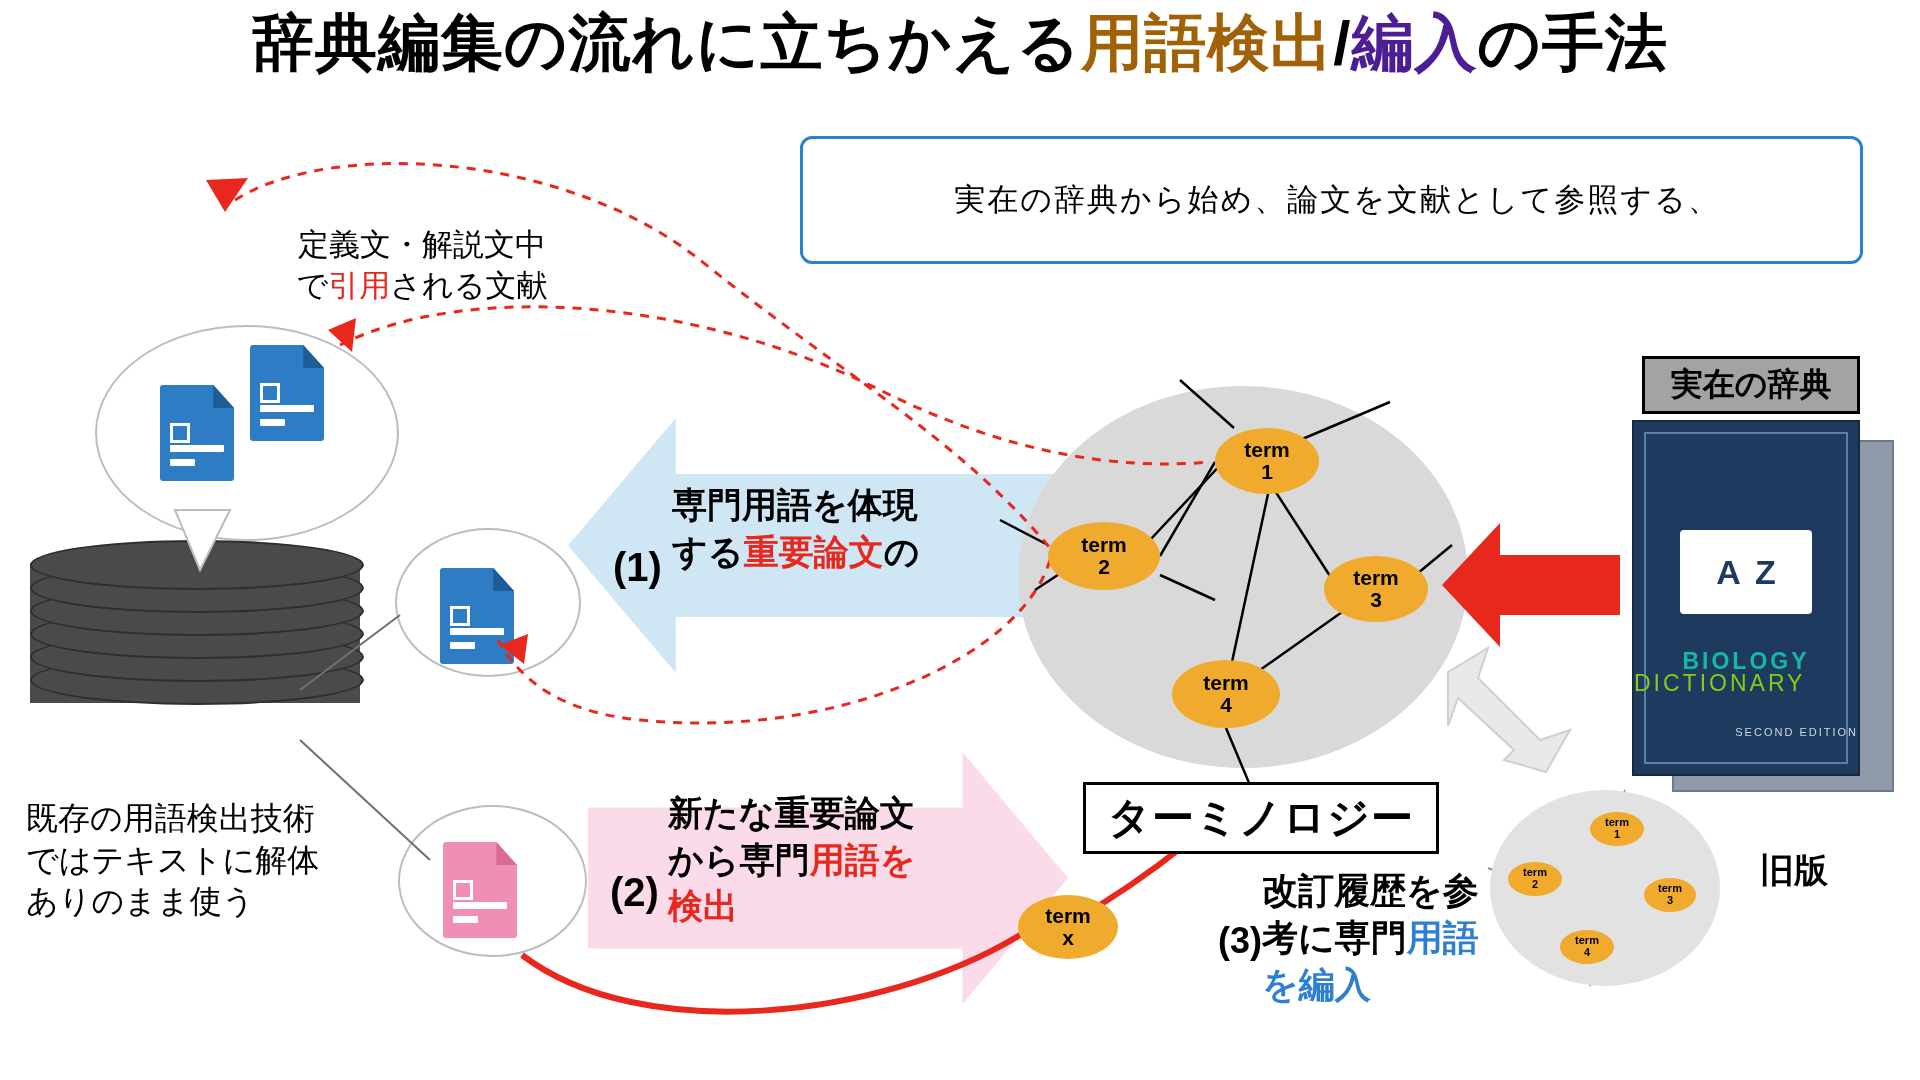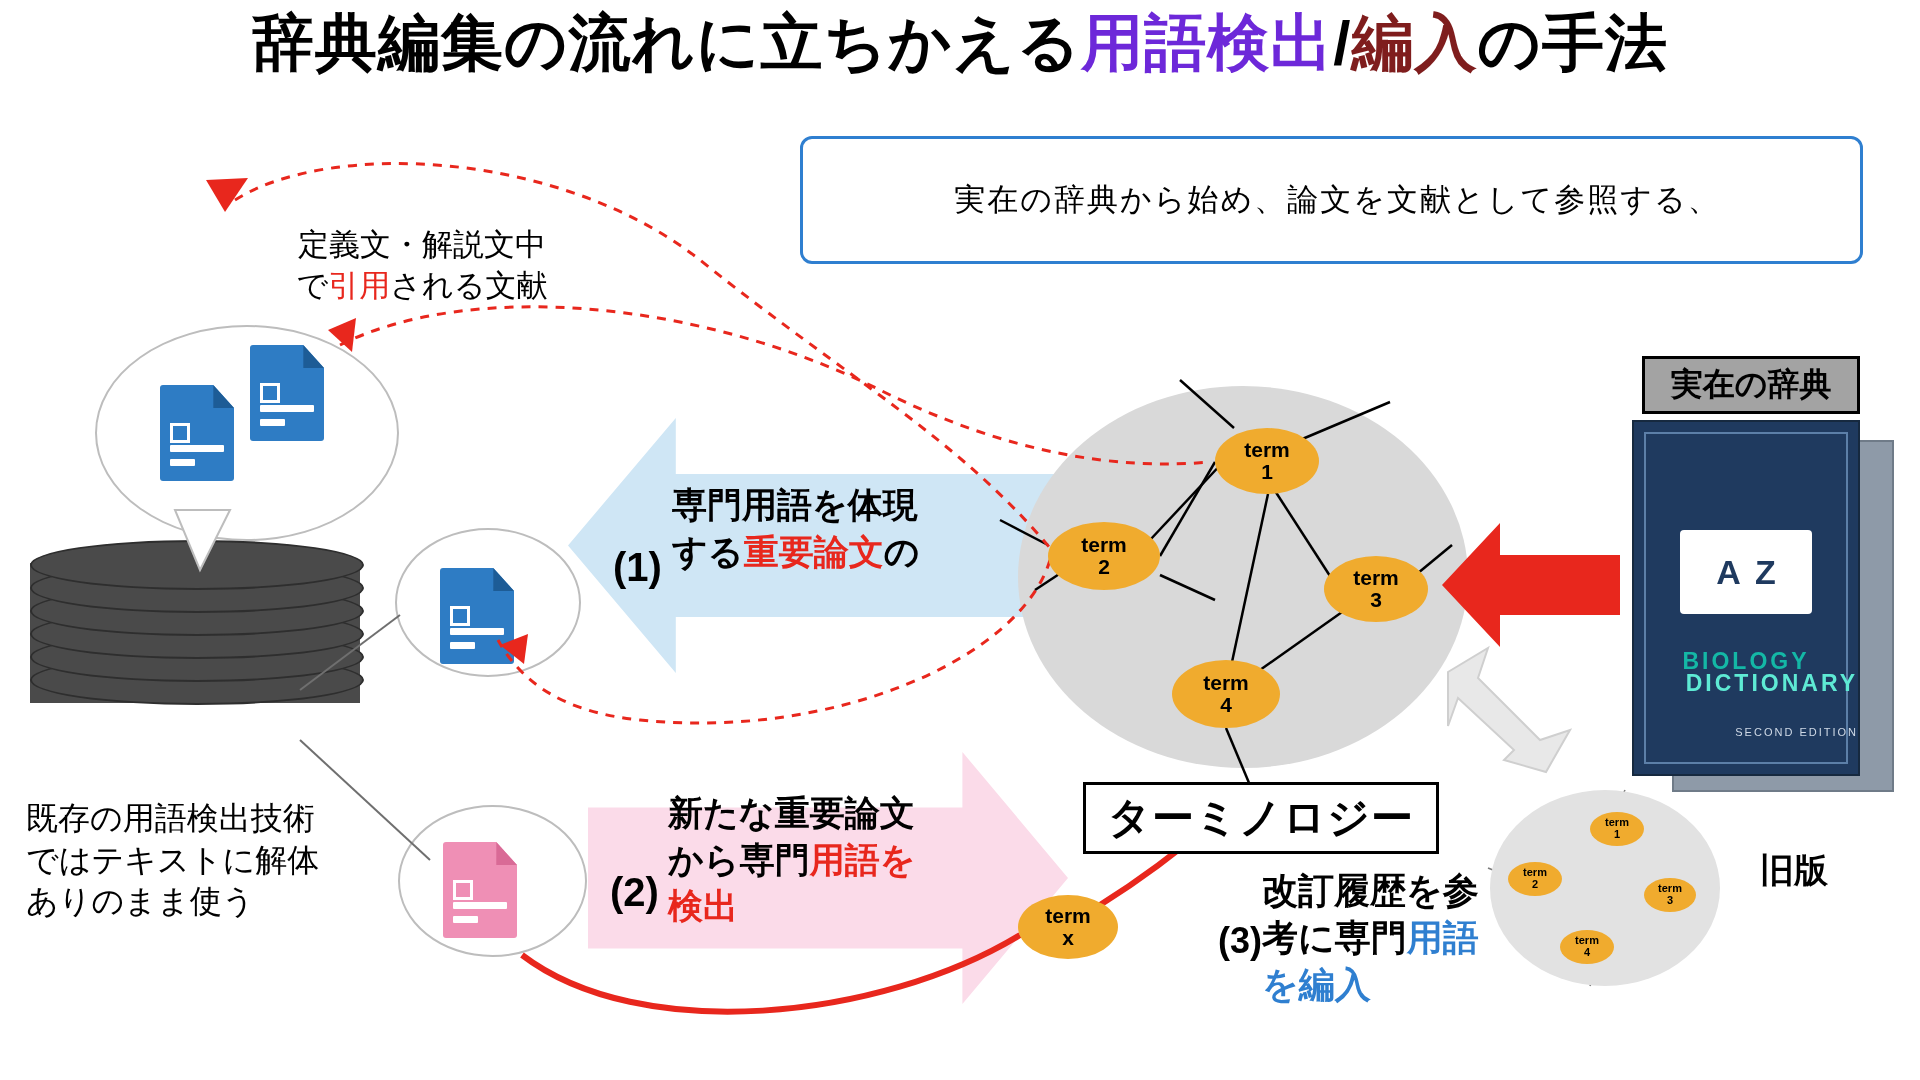--- a/index.html
+++ b/index.html
@@ -28,22 +28,22 @@
     top: 6px;
     left: 0;
     width: 1920px;
     text-align: center;
     font-size: 62px;
     font-weight: bold;
     letter-spacing: 1px;
     line-height: 1.2;
     white-space: nowrap;
   }
-  #title .red { color: #6d28d9; }
-  #title .blue { color: #7f1d1d; }
+  #title .red { color: #a16207; }
+  #title .blue { color: #4c1d95; }
   #title .slash { color: #000; }
 
   
   #note-box {
     left: 800px;
     top: 136px;
     width: 1063px;
     height: 128px;
     border: 3px solid #2f7fd0;
     border-radius: 12px;
@@ -351,24 +351,24 @@
     text-align: center;
     color: #14b8a6;
     font-size: 23px;
     font-weight: bold;
     letter-spacing: 3px;
   }
   #book-front .bk-t2 {
     position: absolute;
     left: 0; right: 0;
     top: 248px;
-    text-align: right;
-    color: #5eead4;
+    text-align: left;
+    color: #84cc16;
     font-size: 23px;
-    font-weight: bold;
+    font-weight: normal;
     letter-spacing: 3px;
   }
   #book-front .bk-ed {
     position: absolute;
     left: 0; right: 0;
     top: 304px;
     text-align: right;
     color: #cfd9e6;
     font-size: 11px;
     letter-spacing: 2px;

